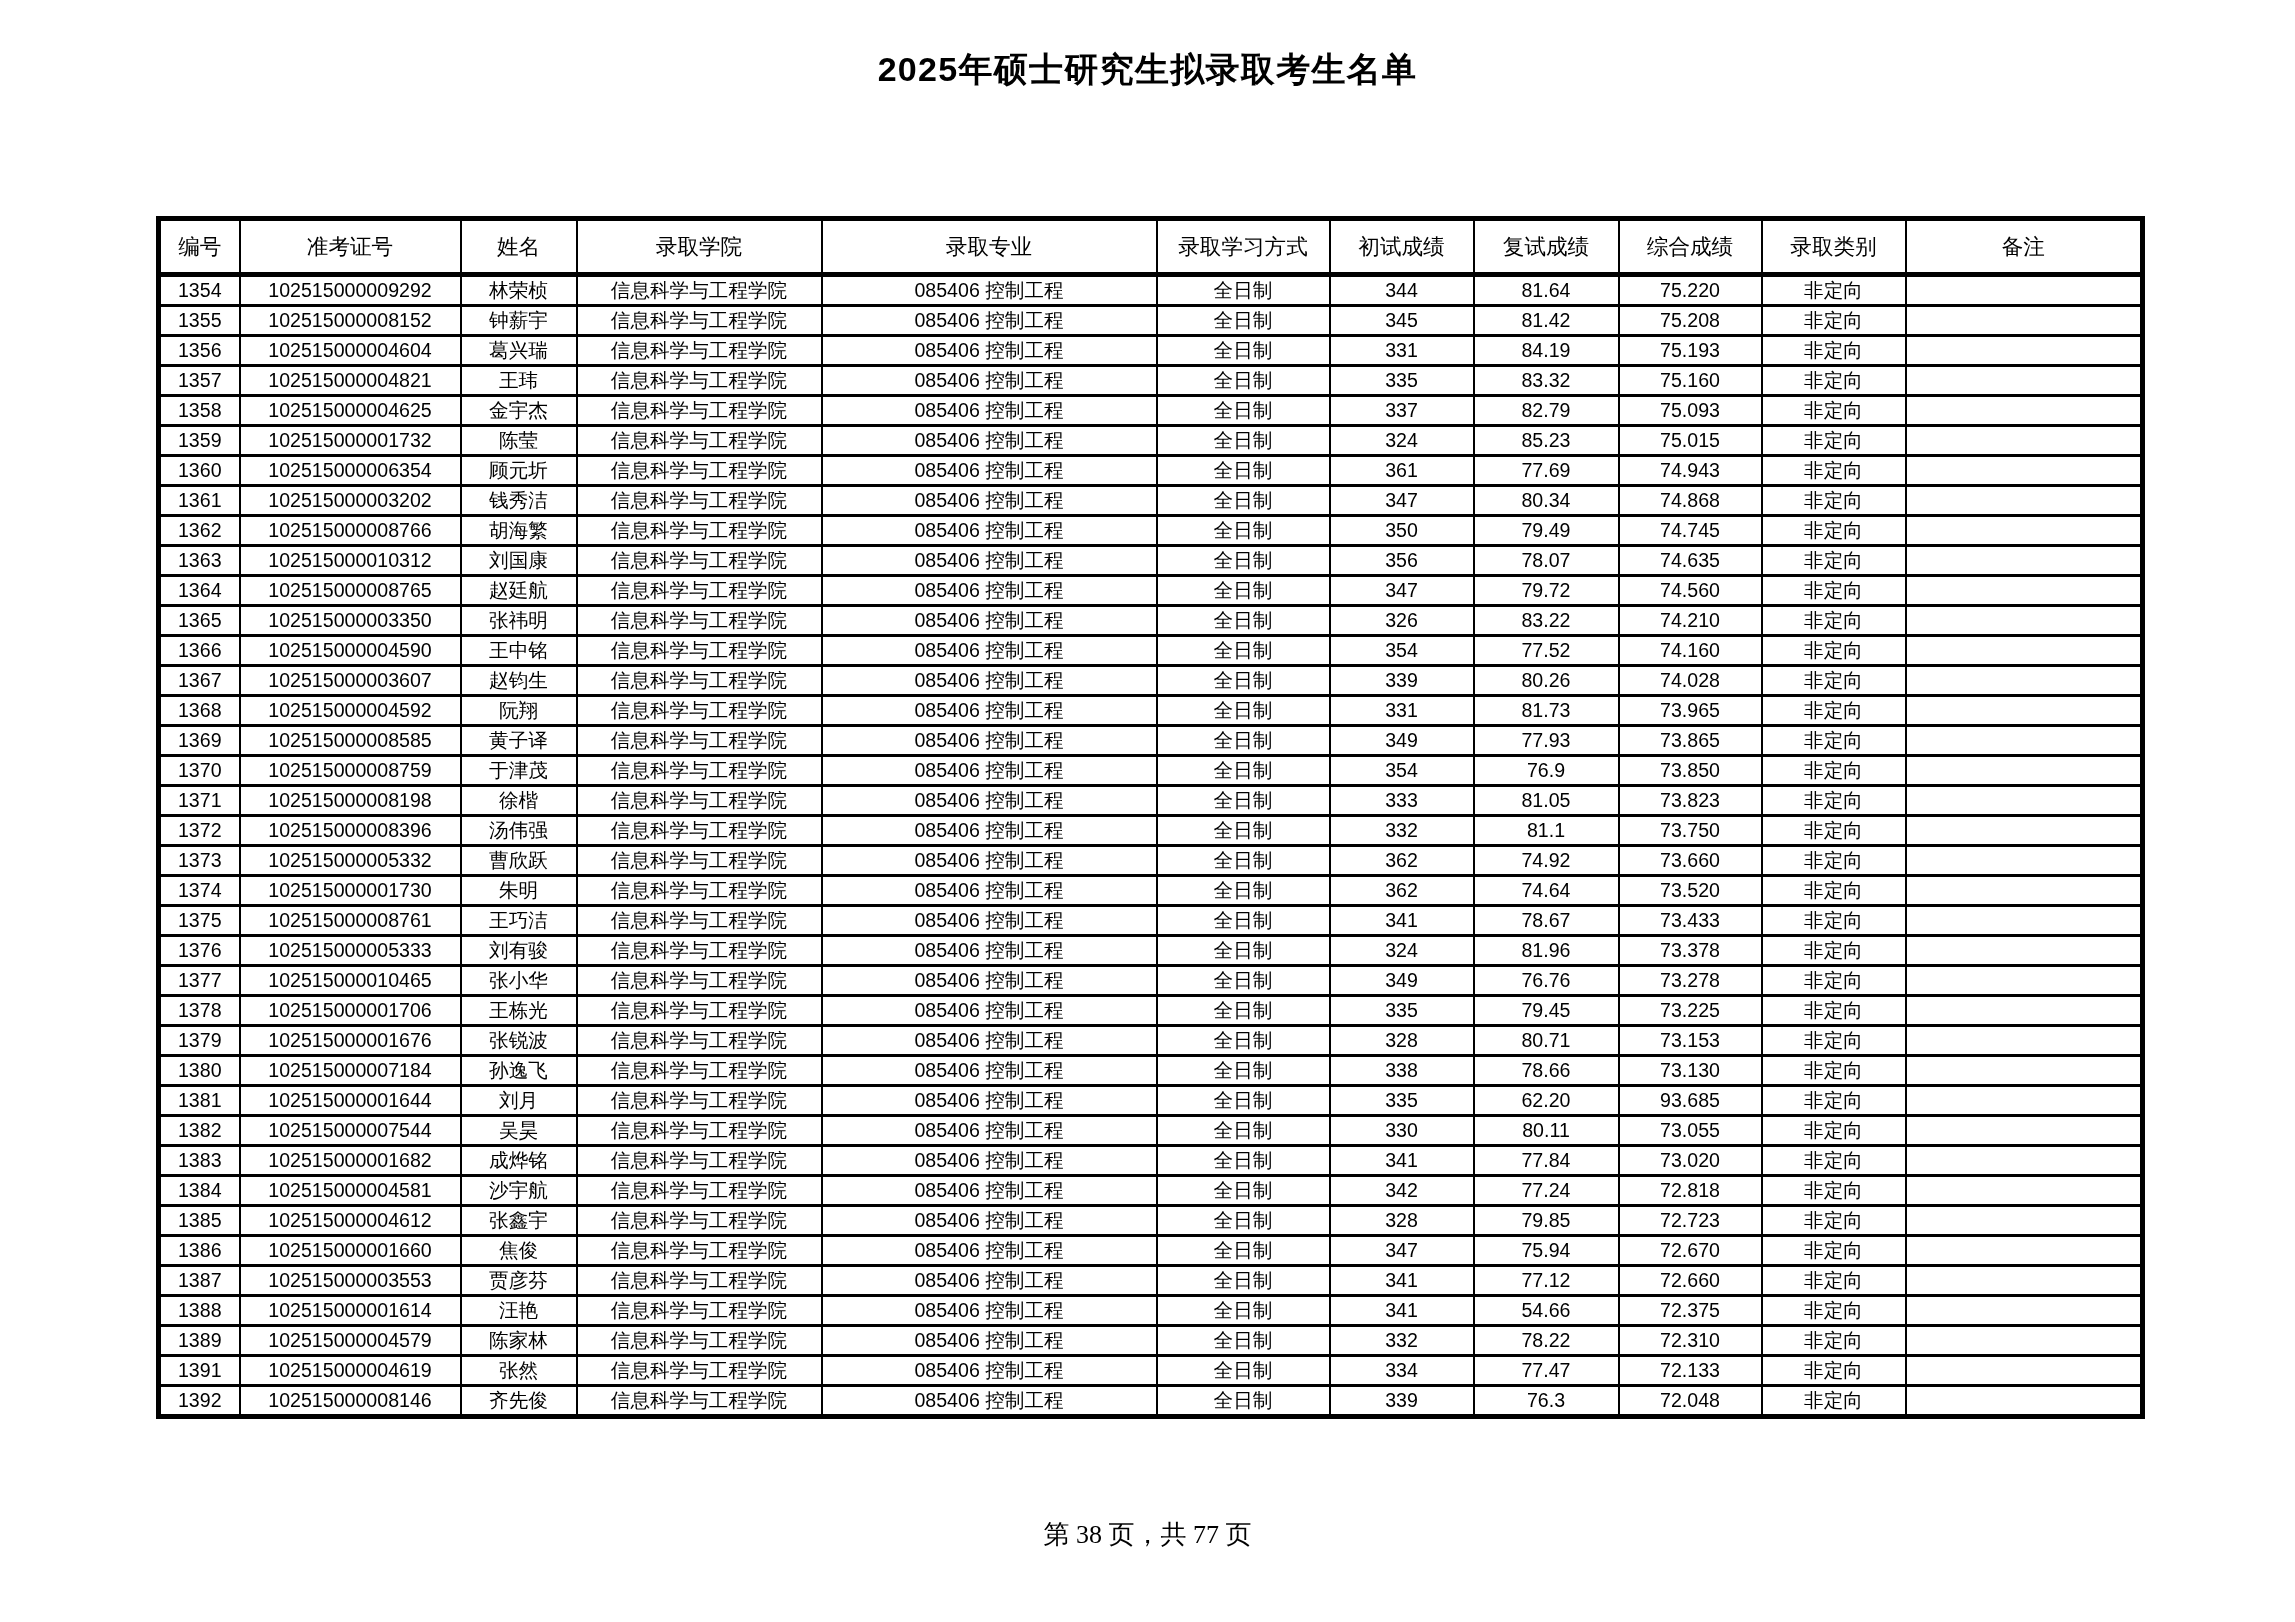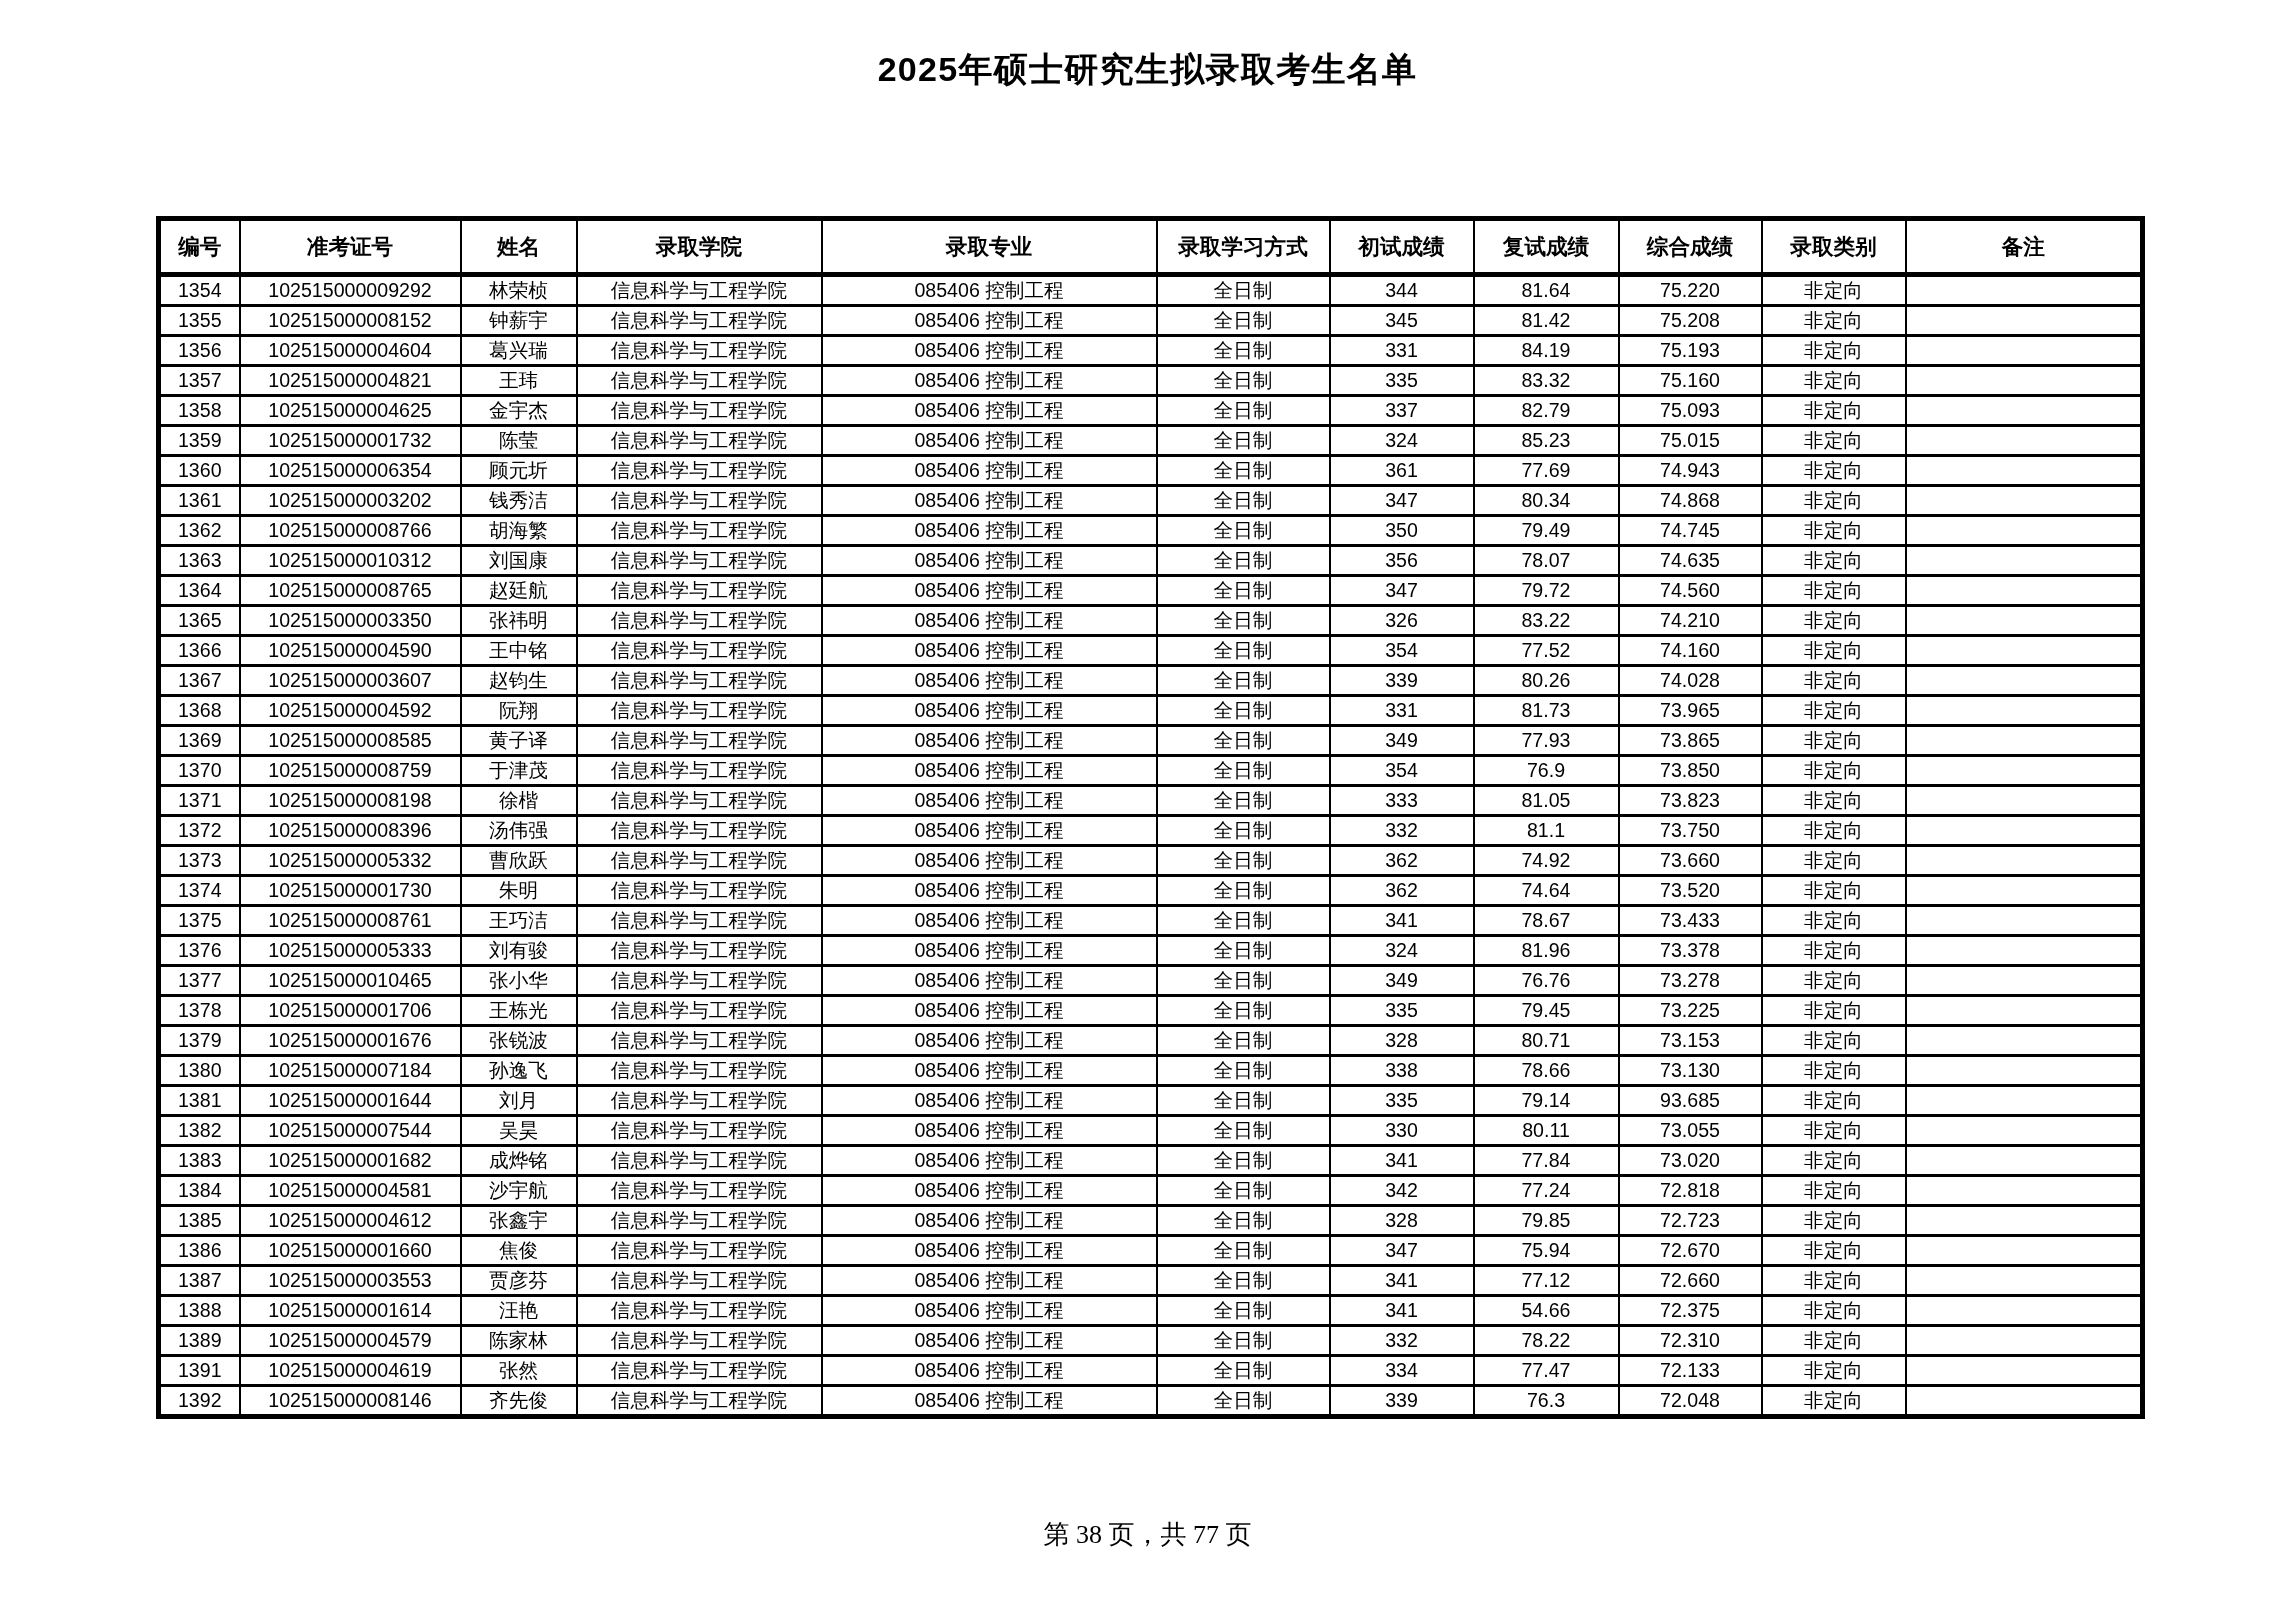--- a/index.html
+++ b/index.html
@@ -44,21 +44,21 @@
     vertical-align: middle;
     color: #000;
     overflow: hidden;
     white-space: nowrap;
     padding: 0 2.6px;
     box-sizing: border-box;
   }
   table.roster th {
     height: 56px;
     font-size: 21.6px;
-    font-weight: bold;
+    font-weight: normal;
     border-bottom-width: 5.9px;
   }
   table.roster td {
     height: 23.6px;
     font-size: 19.6px;
     font-weight: normal;
   }
   .footer {
     position: absolute;
     top: 1517px;
@@ -459,21 +459,21 @@
           <td></td>
         </tr>
         <tr>
           <td>1381</td>
           <td>102515000001644</td>
           <td>刘月</td>
           <td>信息科学与工程学院</td>
           <td>085406 控制工程</td>
           <td>全日制</td>
           <td>335</td>
-          <td>79.14</td>
+          <td>62.20</td>
           <td>93.685</td>
           <td>非定向</td>
           <td></td>
         </tr>
         <tr>
           <td>1382</td>
           <td>102515000007544</td>
           <td>吴昊</td>
           <td>信息科学与工程学院</td>
           <td>085406 控制工程</td>

